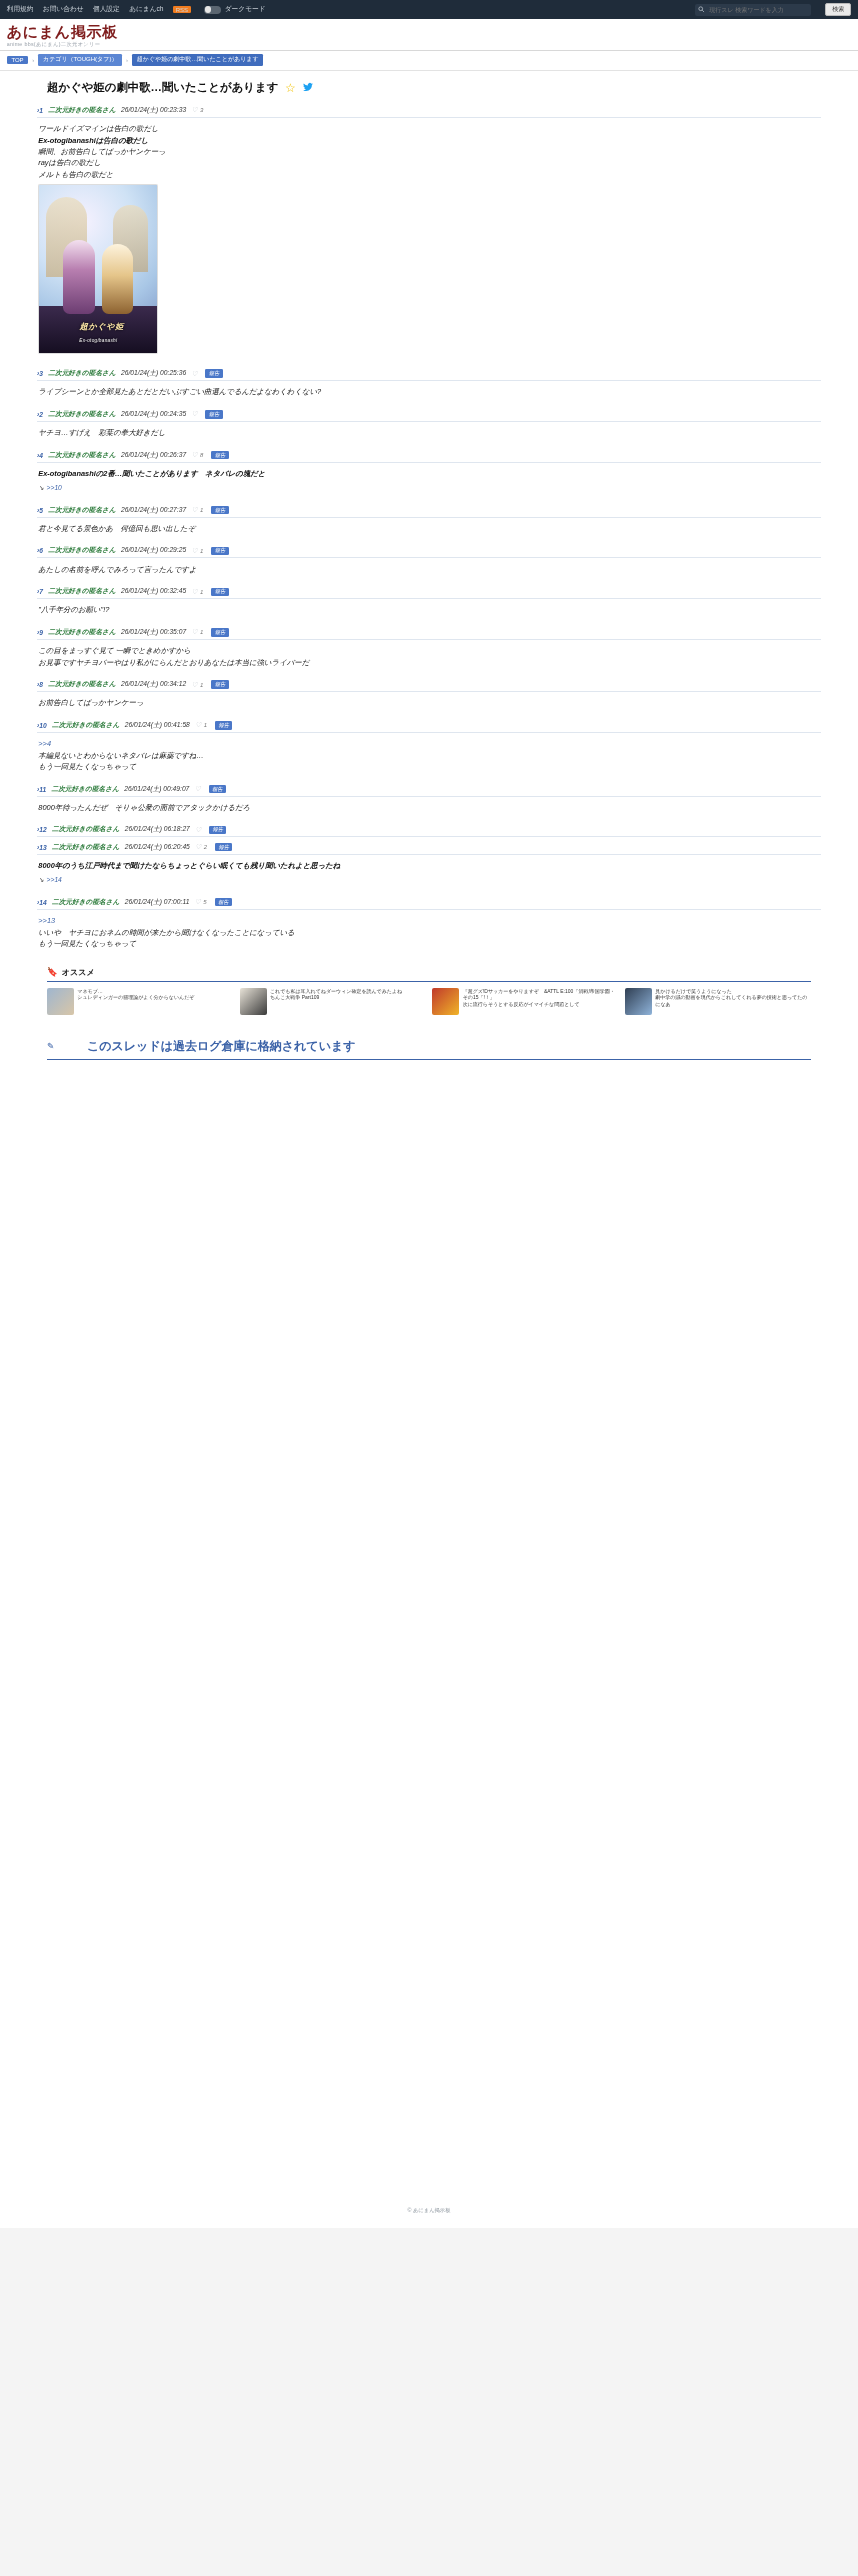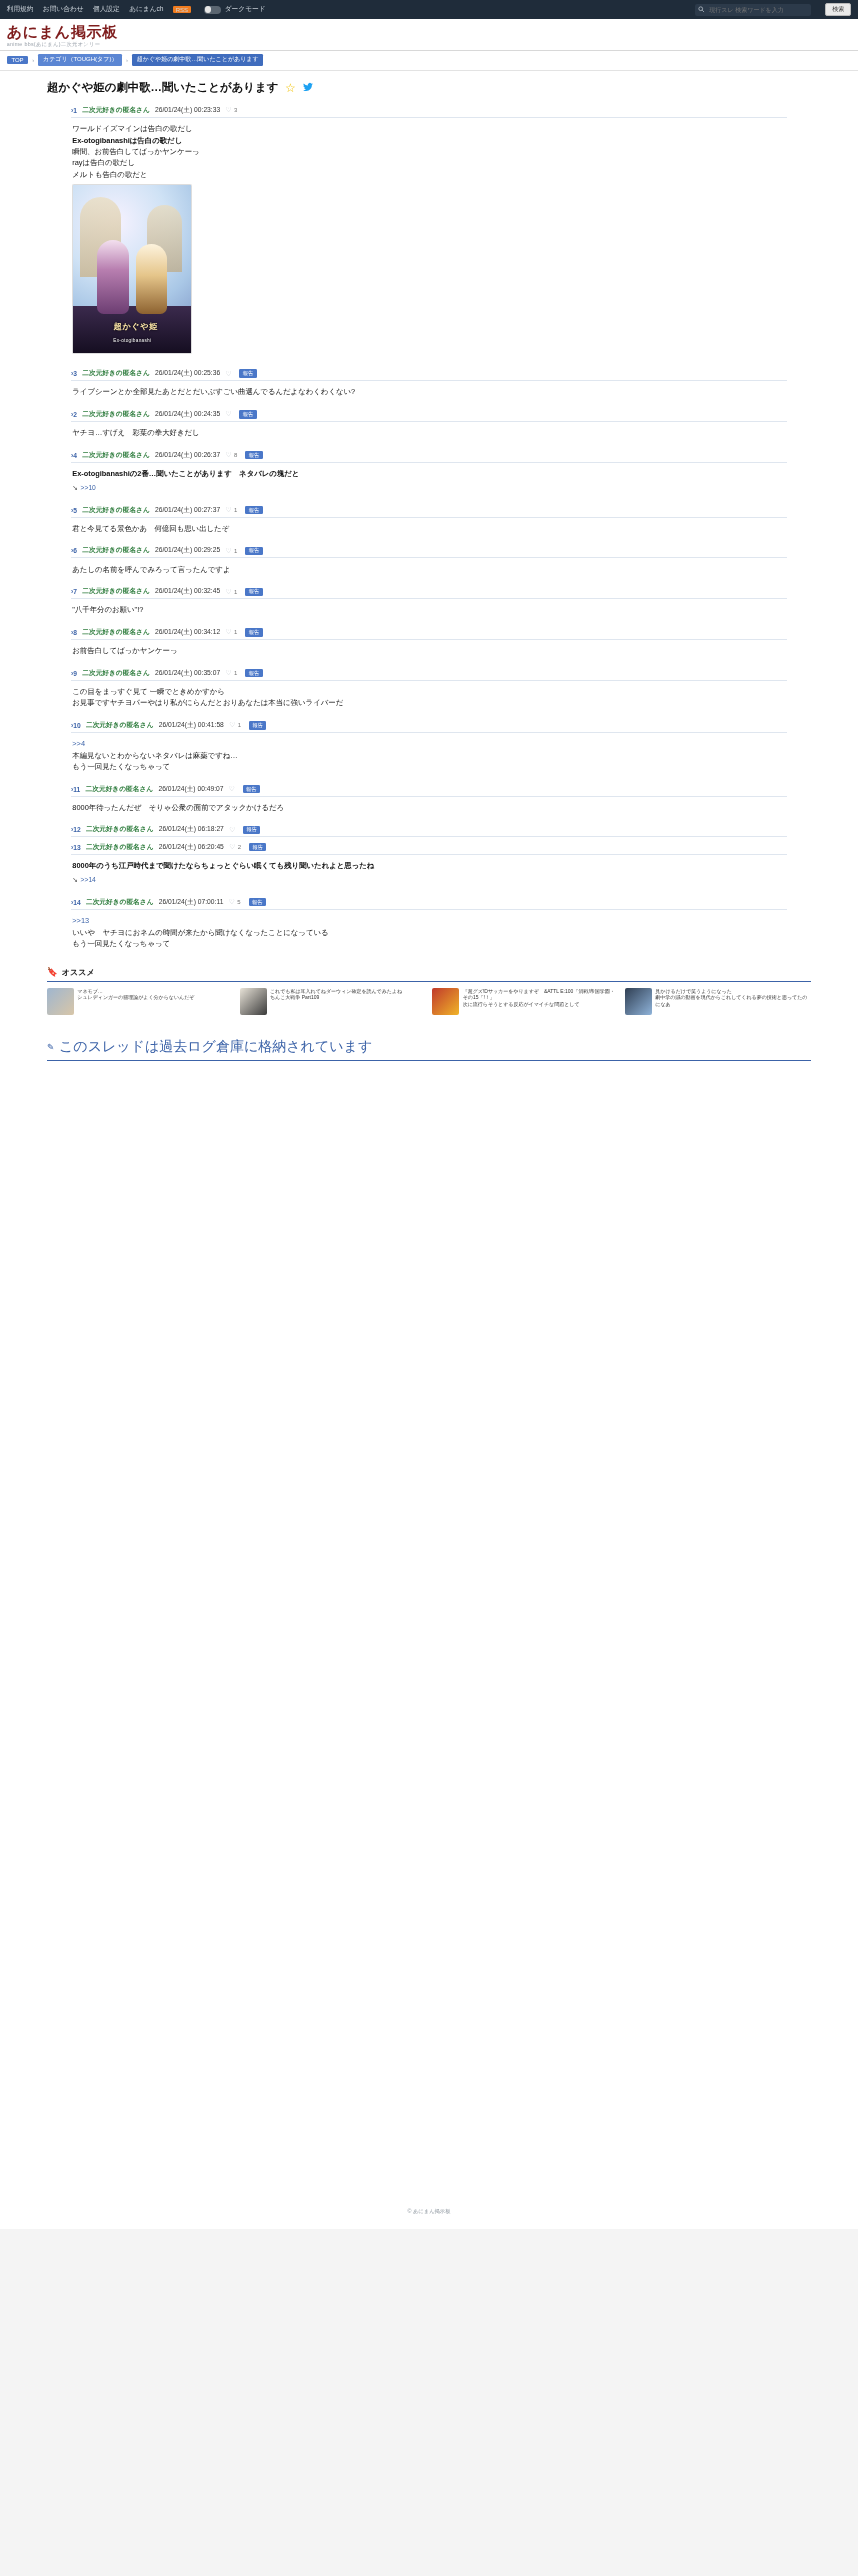--- a/index.html
+++ b/index.html
@@ -70,21 +70,21 @@
     background:#fff; margin:0; padding:0 0 6.7px 0;
     min-height:1671px;
   }
   .thread-head {
     display:flex; align-items:center; gap:6.7px; padding:9.4px 47px 6.7px 47px;
   }
   .thread-title { font-size:11.4px; font-weight:bold; color:#111; }
   .star { color:#f2c200; font-size:12px; }
   .tweet-bird { width:12px; height:10.7px; }
 
-  .posts { padding:0 71px; }
+  .posts { padding:0 37px;font-style:italic; }
 
   .post { padding:4px 0 1.3px 0; }
   .post-head {
     display:flex; align-items:center; gap:5.3px; border-bottom:0.7px solid #dfe6ef;
     padding-bottom:2px;
   }
   .post-num { color:#3c63a8; font-size:6.7px; font-weight:bold; }
   .post-name { color:#2f7d3e; font-size:6.7px; font-weight:bold; }
   .post-date { color:#333; font-size:6.7px; }
   .heart { color:#b9bfc6; font-size:6.7px; }
@@ -146,21 +146,21 @@
   .rec-card { display:flex; gap:3.3px; width:25%; }
   .rec-thumb { width:27px; height:27px; border-radius:2px; flex:none; }
   .rec-text { font-size:5px; line-height:1.35; color:#333; }
   .rec-title { font-size:5px; color:#333; display:block; }
 
   
   .archive {
     margin:23px 47px 0 47px; border-bottom:1.3px solid #3c63a8; padding-bottom:4px;
     display:flex; align-items:center; gap:4.7px;
   }
-  .archive-text { color:#3c63a8; font-size:14px; font-weight:normal; }
+  .archive-text { color:#3c63a8; font-size:12px; font-weight:bold;margin-left:28px; }
   .pencil { color:#3c63a8; font-size:8.7px; }
 
   .footer {
     text-align:center; color:#8b949d; font-size:5.3px; padding:10.7px 0 6.7px 0;
   }
 </style>
 </head>
 <body>
 
 <div class="page">
@@ -313,43 +313,43 @@
               <span class="heart">♡</span>
               <span class="heart-count">1</span>
               <span class="report-btn">報告</span>
             </div>
             <div class="post-body">
               <div>"八千年分のお願い"!?</div>
             </div>
           </div>
           <div class="post">
             <div class="post-head">
-              <span class="post-num">›8</span>
-              <span class="post-name">二次元好きの匿名さん</span>
-              <span class="post-date">26/01/24(土) 00:34:12</span>
-              <span class="heart">♡</span>
-              <span class="heart-count">1</span>
-              <span class="report-btn">報告</span>
-            </div>
-            <div class="post-body">
-              <div>お前告白してばっかヤンケーっ</div>
-            </div>
-          </div>
-          <div class="post">
-            <div class="post-head">
               <span class="post-num">›9</span>
               <span class="post-name">二次元好きの匿名さん</span>
               <span class="post-date">26/01/24(土) 00:35:07</span>
               <span class="heart">♡</span>
               <span class="heart-count">1</span>
               <span class="report-btn">報告</span>
             </div>
             <div class="post-body">
               <div>この目をまっすぐ見て 一瞬でときめかすから</div>
               <div>お見事ですヤチヨパーやはり私がにらんだとおりあなたは本当に強いライバーだ</div>
+            </div>
+          </div>
+          <div class="post">
+            <div class="post-head">
+              <span class="post-num">›8</span>
+              <span class="post-name">二次元好きの匿名さん</span>
+              <span class="post-date">26/01/24(土) 00:34:12</span>
+              <span class="heart">♡</span>
+              <span class="heart-count">1</span>
+              <span class="report-btn">報告</span>
+            </div>
+            <div class="post-body">
+              <div>お前告白してばっかヤンケーっ</div>
             </div>
           </div>
           <div class="post">
             <div class="post-head">
               <span class="post-num">›10</span>
               <span class="post-name">二次元好きの匿名さん</span>
               <span class="post-date">26/01/24(土) 00:41:58</span>
               <span class="heart">♡</span>
               <span class="heart-count">1</span>
               <span class="report-btn">報告</span>

